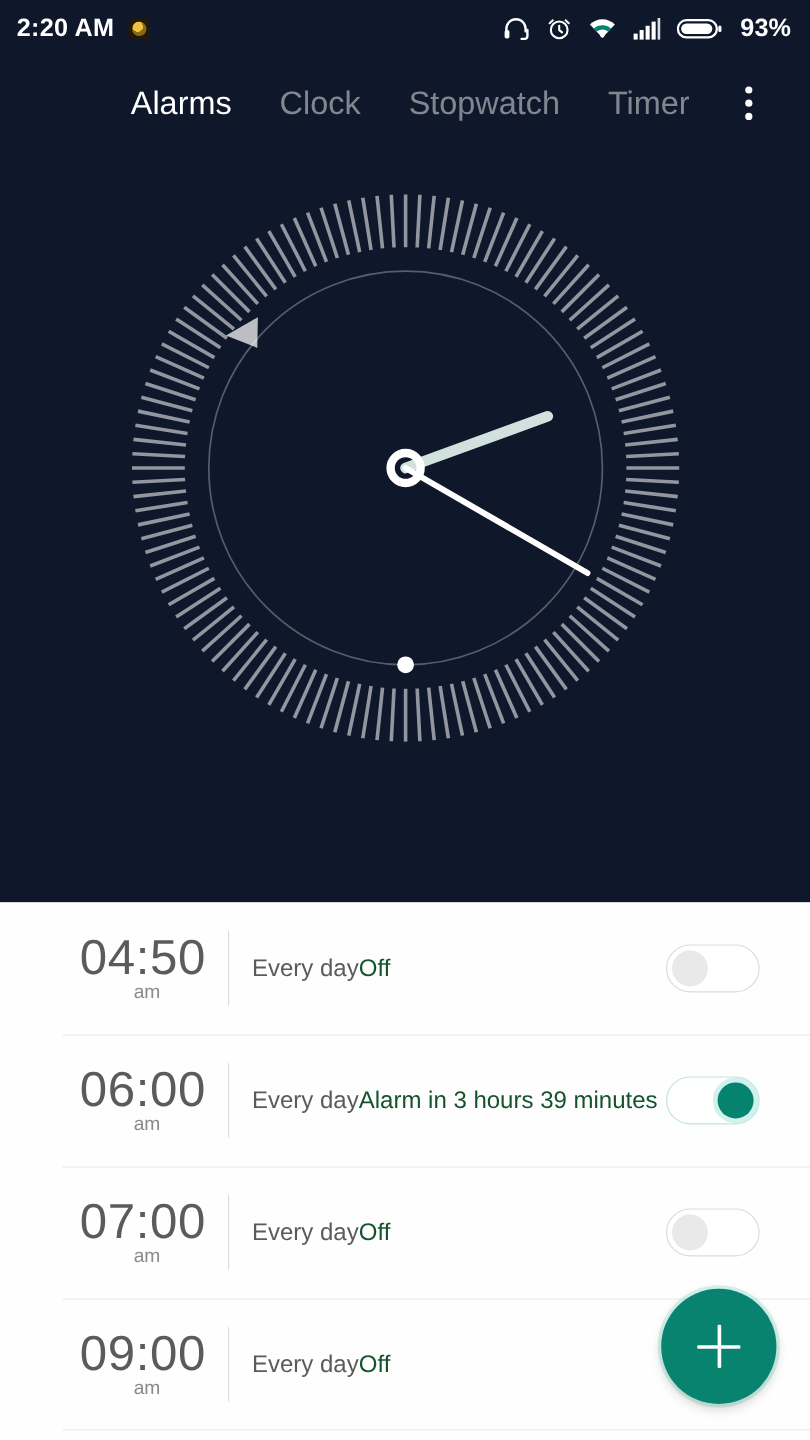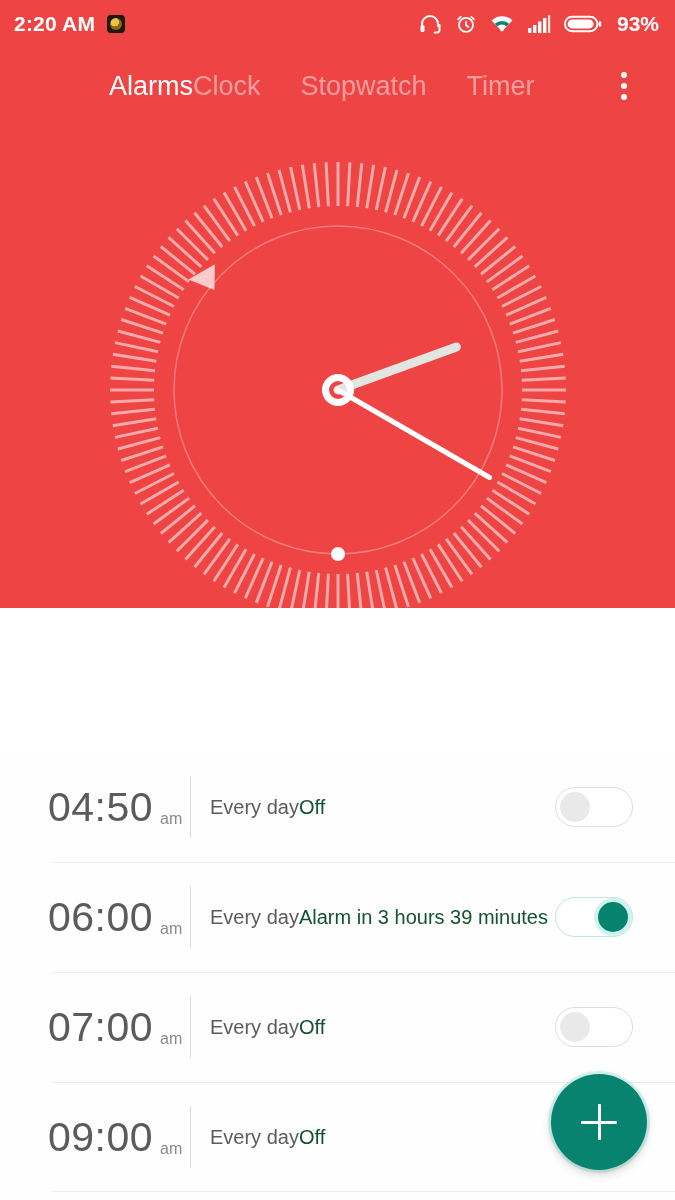--- a/index.html
+++ b/index.html
@@ -6,22 +6,22 @@
   html, body { width:675px; height:1200px; }
   body {
     font-family: "Liberation Sans", sans-serif;
     background:#ffffff;
     overflow:hidden;
     position:relative;
   }
 
   
   #hero {
-    position:absolute; left:0; top:0; width:675px; height:608px;
-    background:#ef4444;
+    position:absolute; left:0; top:0; width:675px; height:752px;
+    background:#0f172a;
   }
 
   
   #statusbar {
     position:absolute; left:0; top:0; width:675px; height:48px;
     display:flex; align-items:center;
     padding:0 16px 0 14px;
   }
   #status-time {
     color:#ffffff; font-size:21px; font-weight:bold;
@@ -51,21 +51,21 @@
     display:flex; align-items:center;
   }
   .tab {
     font-size:27px; font-weight:400; color:rgba(255,255,255,0.48);
     background:none; border:none; cursor:pointer;
     font-family:"Liberation Sans", sans-serif;
     padding:0;
   }
   .tab.active { color:#ffffff; }
   #tab-alarms { margin-left:109px; }
-  #tab-clock { }
+  #tab-clock { margin-left:40px; }
   #tab-stopwatch { margin-left:40px; }
   #tab-timer { margin-left:40px; }
   #overflow-menu {
     margin-left:auto; margin-right:38px;
     width:26px; height:40px;
     display:flex; flex-direction:column; align-items:center; justify-content:center;
     gap:5px; cursor:pointer;
   }
   #overflow-menu span {
     display:block; width:6px; height:6px; border-radius:50%; background:#ffffff;
@@ -90,22 +90,22 @@
   .alarm-row + .alarm-row::before,
   .alarm-row.with-top-divider::before {
     content:""; position:absolute; left:52px; right:0; top:0;
     height:1px; background:#ececec;
   }
   .row-divider-bottom::after{
     content:""; position:absolute; left:52px; right:0; bottom:0;
     height:1px; background:#ececec;
   }
   .time-block {
-    display:flex; align-items:flex-end;
-    width:190px; padding-left:48px;
+    display:flex; align-items:center;
+    width:190px; padding-left:48px;flex-direction:column;
   }
   .time-main {
     font-size:41px; font-weight:300; color:#5b5b5b;
     letter-spacing:0.5px; line-height:1;
   }
   .time-ampm {
     font-size:16px; color:#8a8a8a; margin-left:7px; font-weight:400;
   }
   .vdivider {
     width:1px; height:62px; background:#dcdcdc;

